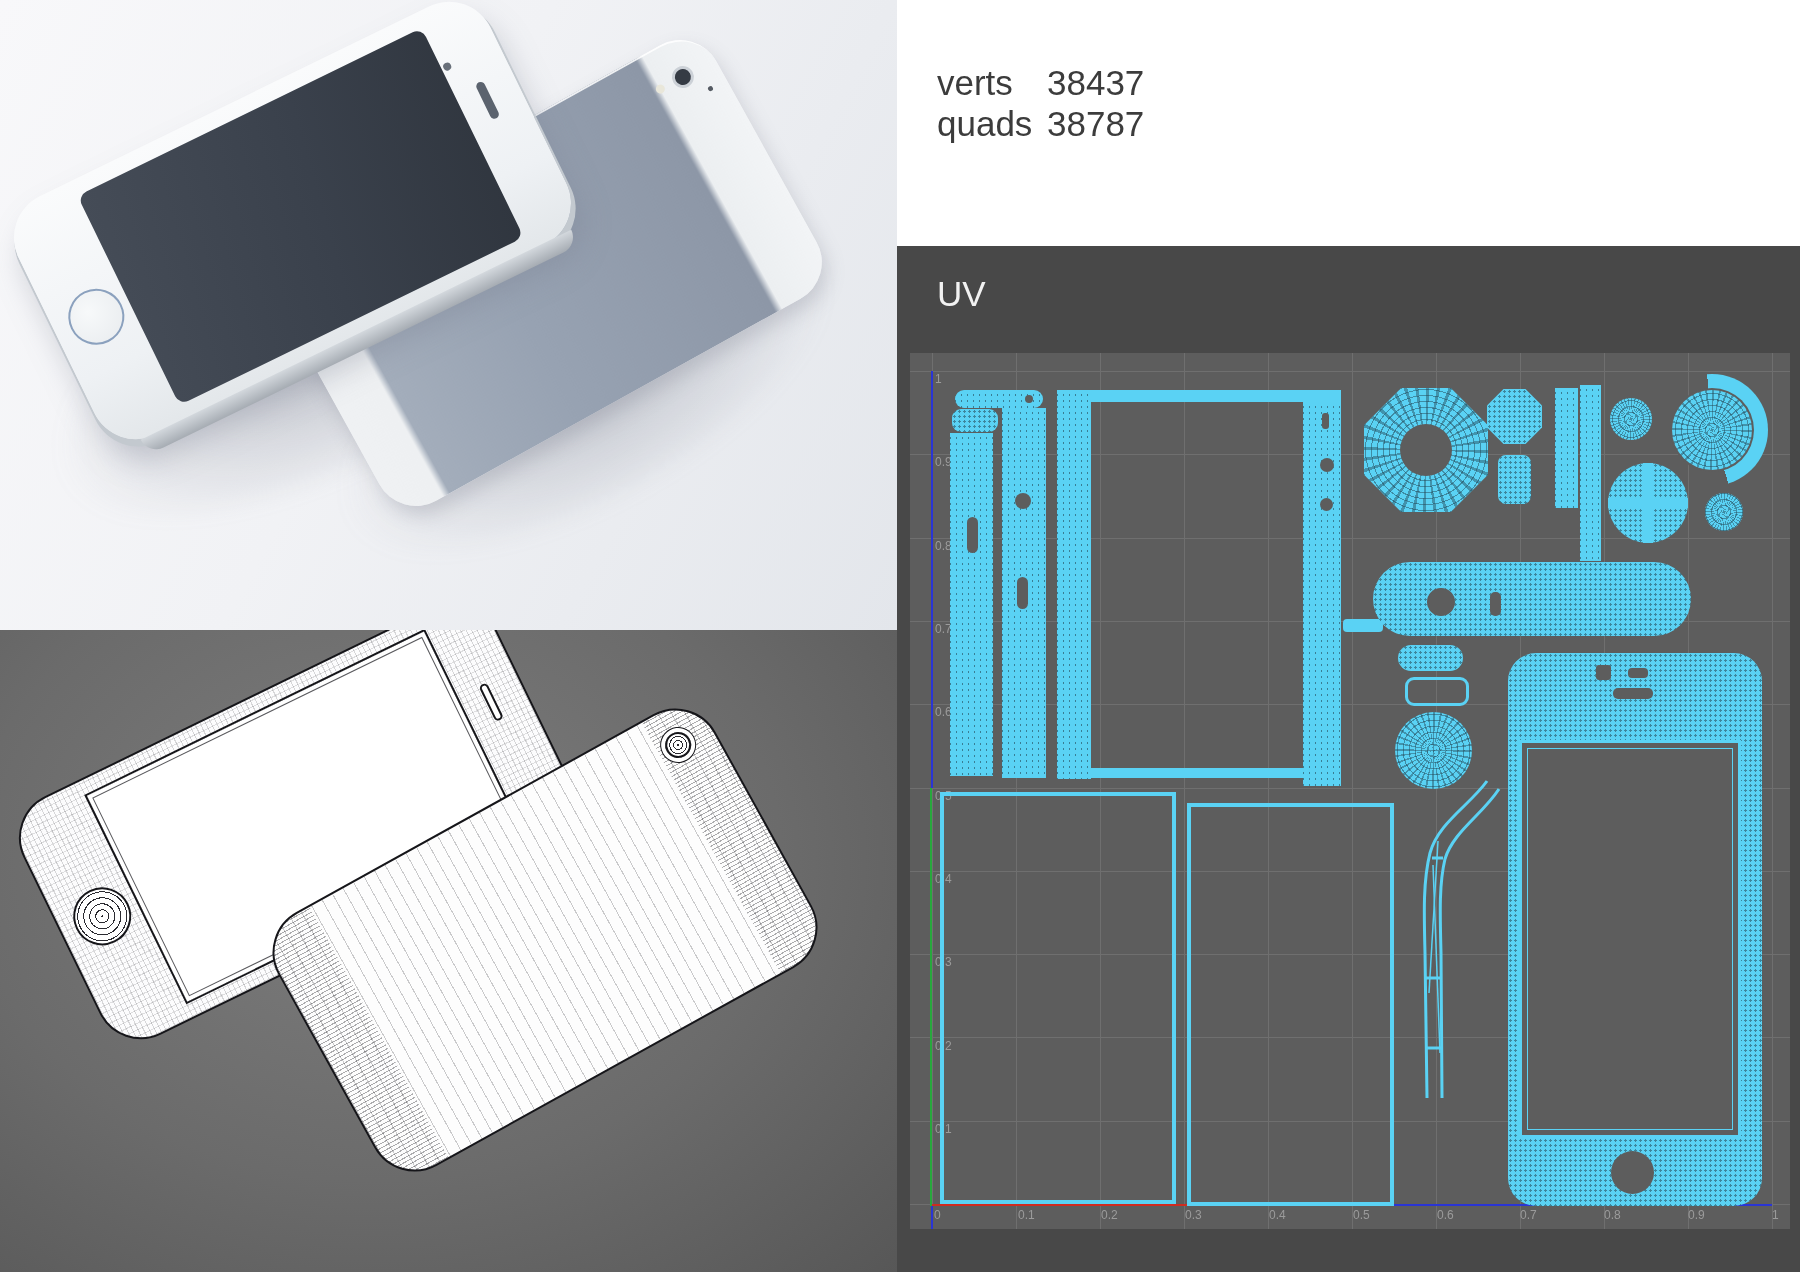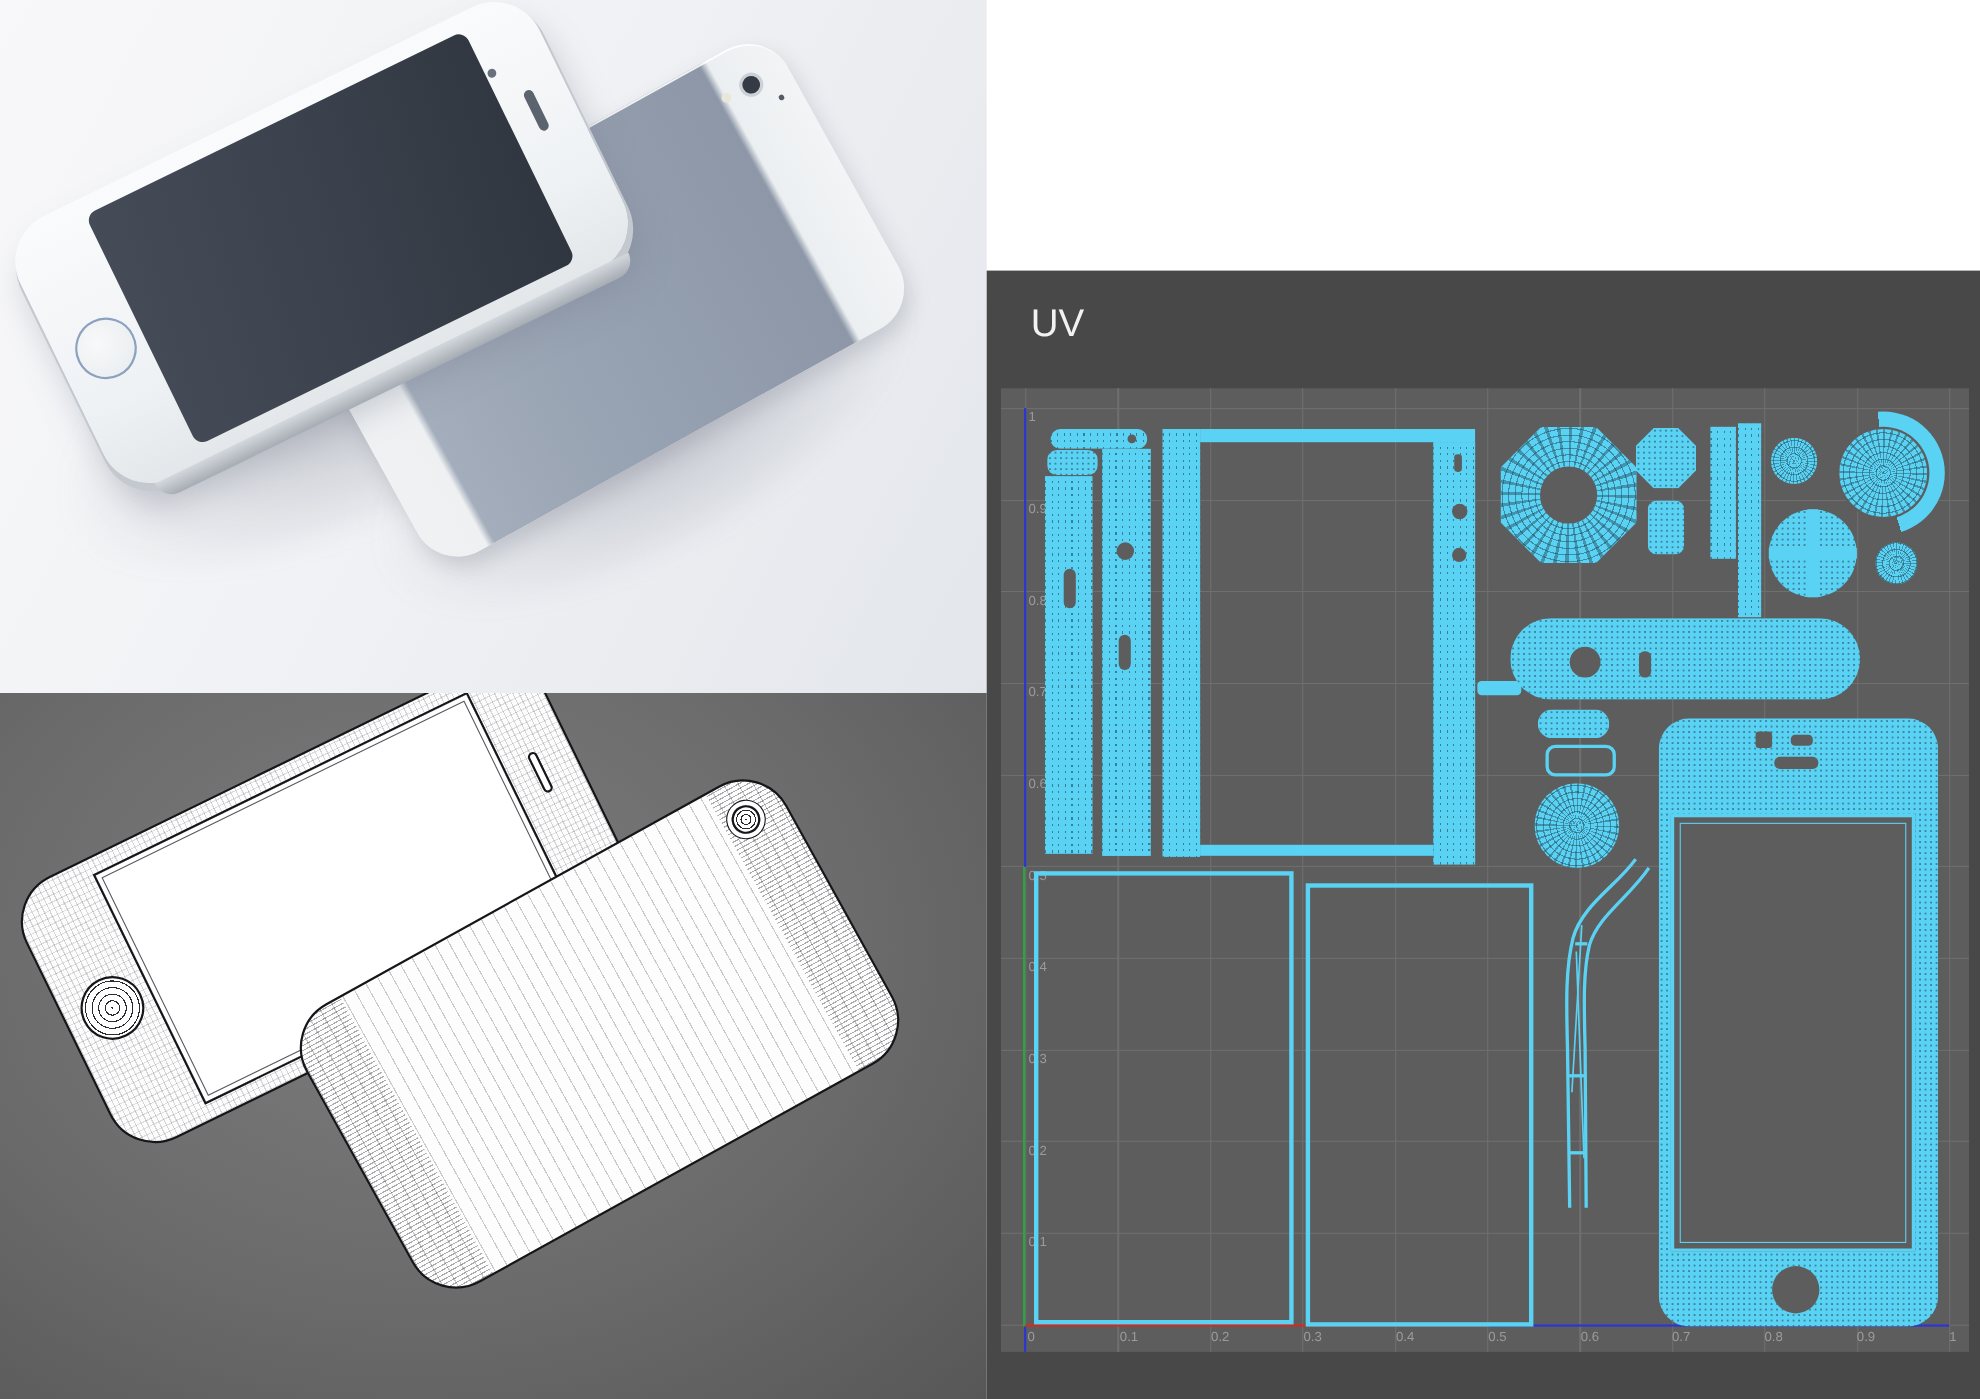--- a/index.html
+++ b/index.html
@@ -140,20 +140,32 @@
       <div id="wire-front-home"></div>
       <div id="wire-front-ear"></div>
     </div>
     <div class="phone" id="wire-back">
       <div class="wire-band" style="left:0;border-radius:42px 0 0 42px;"></div>
       <div class="wire-band" style="right:0;border-radius:0 42px 42px 0;"></div>
       <div id="wire-back-cam"></div>
     </div>
   </div>
 
+  <div class="abs" id="stats-panel">
+    <div class="abs" id="stats-block">
+      <div class="stat-row">
+        <span class="stat-label">verts</span>
+        <span class="stat-value">38437</span>
+      </div>
+      <div class="stat-row">
+        <span class="stat-label">quads</span>
+        <span class="stat-value">38787</span>
+      </div>
+    </div>
+  </div>
 
   <div class="abs" id="uv-panel">
     <div class="abs" id="uv-title">UV</div>
 
     <div class="abs" id="uv-canvas">
 
       <div class="axis" id="axis-v-blue"></div>
       <div class="axis" id="axis-v-green"></div>
       <div class="axis" id="axis-v-blue-stub"></div>
       <div class="axis" id="axis-h-red"></div>

